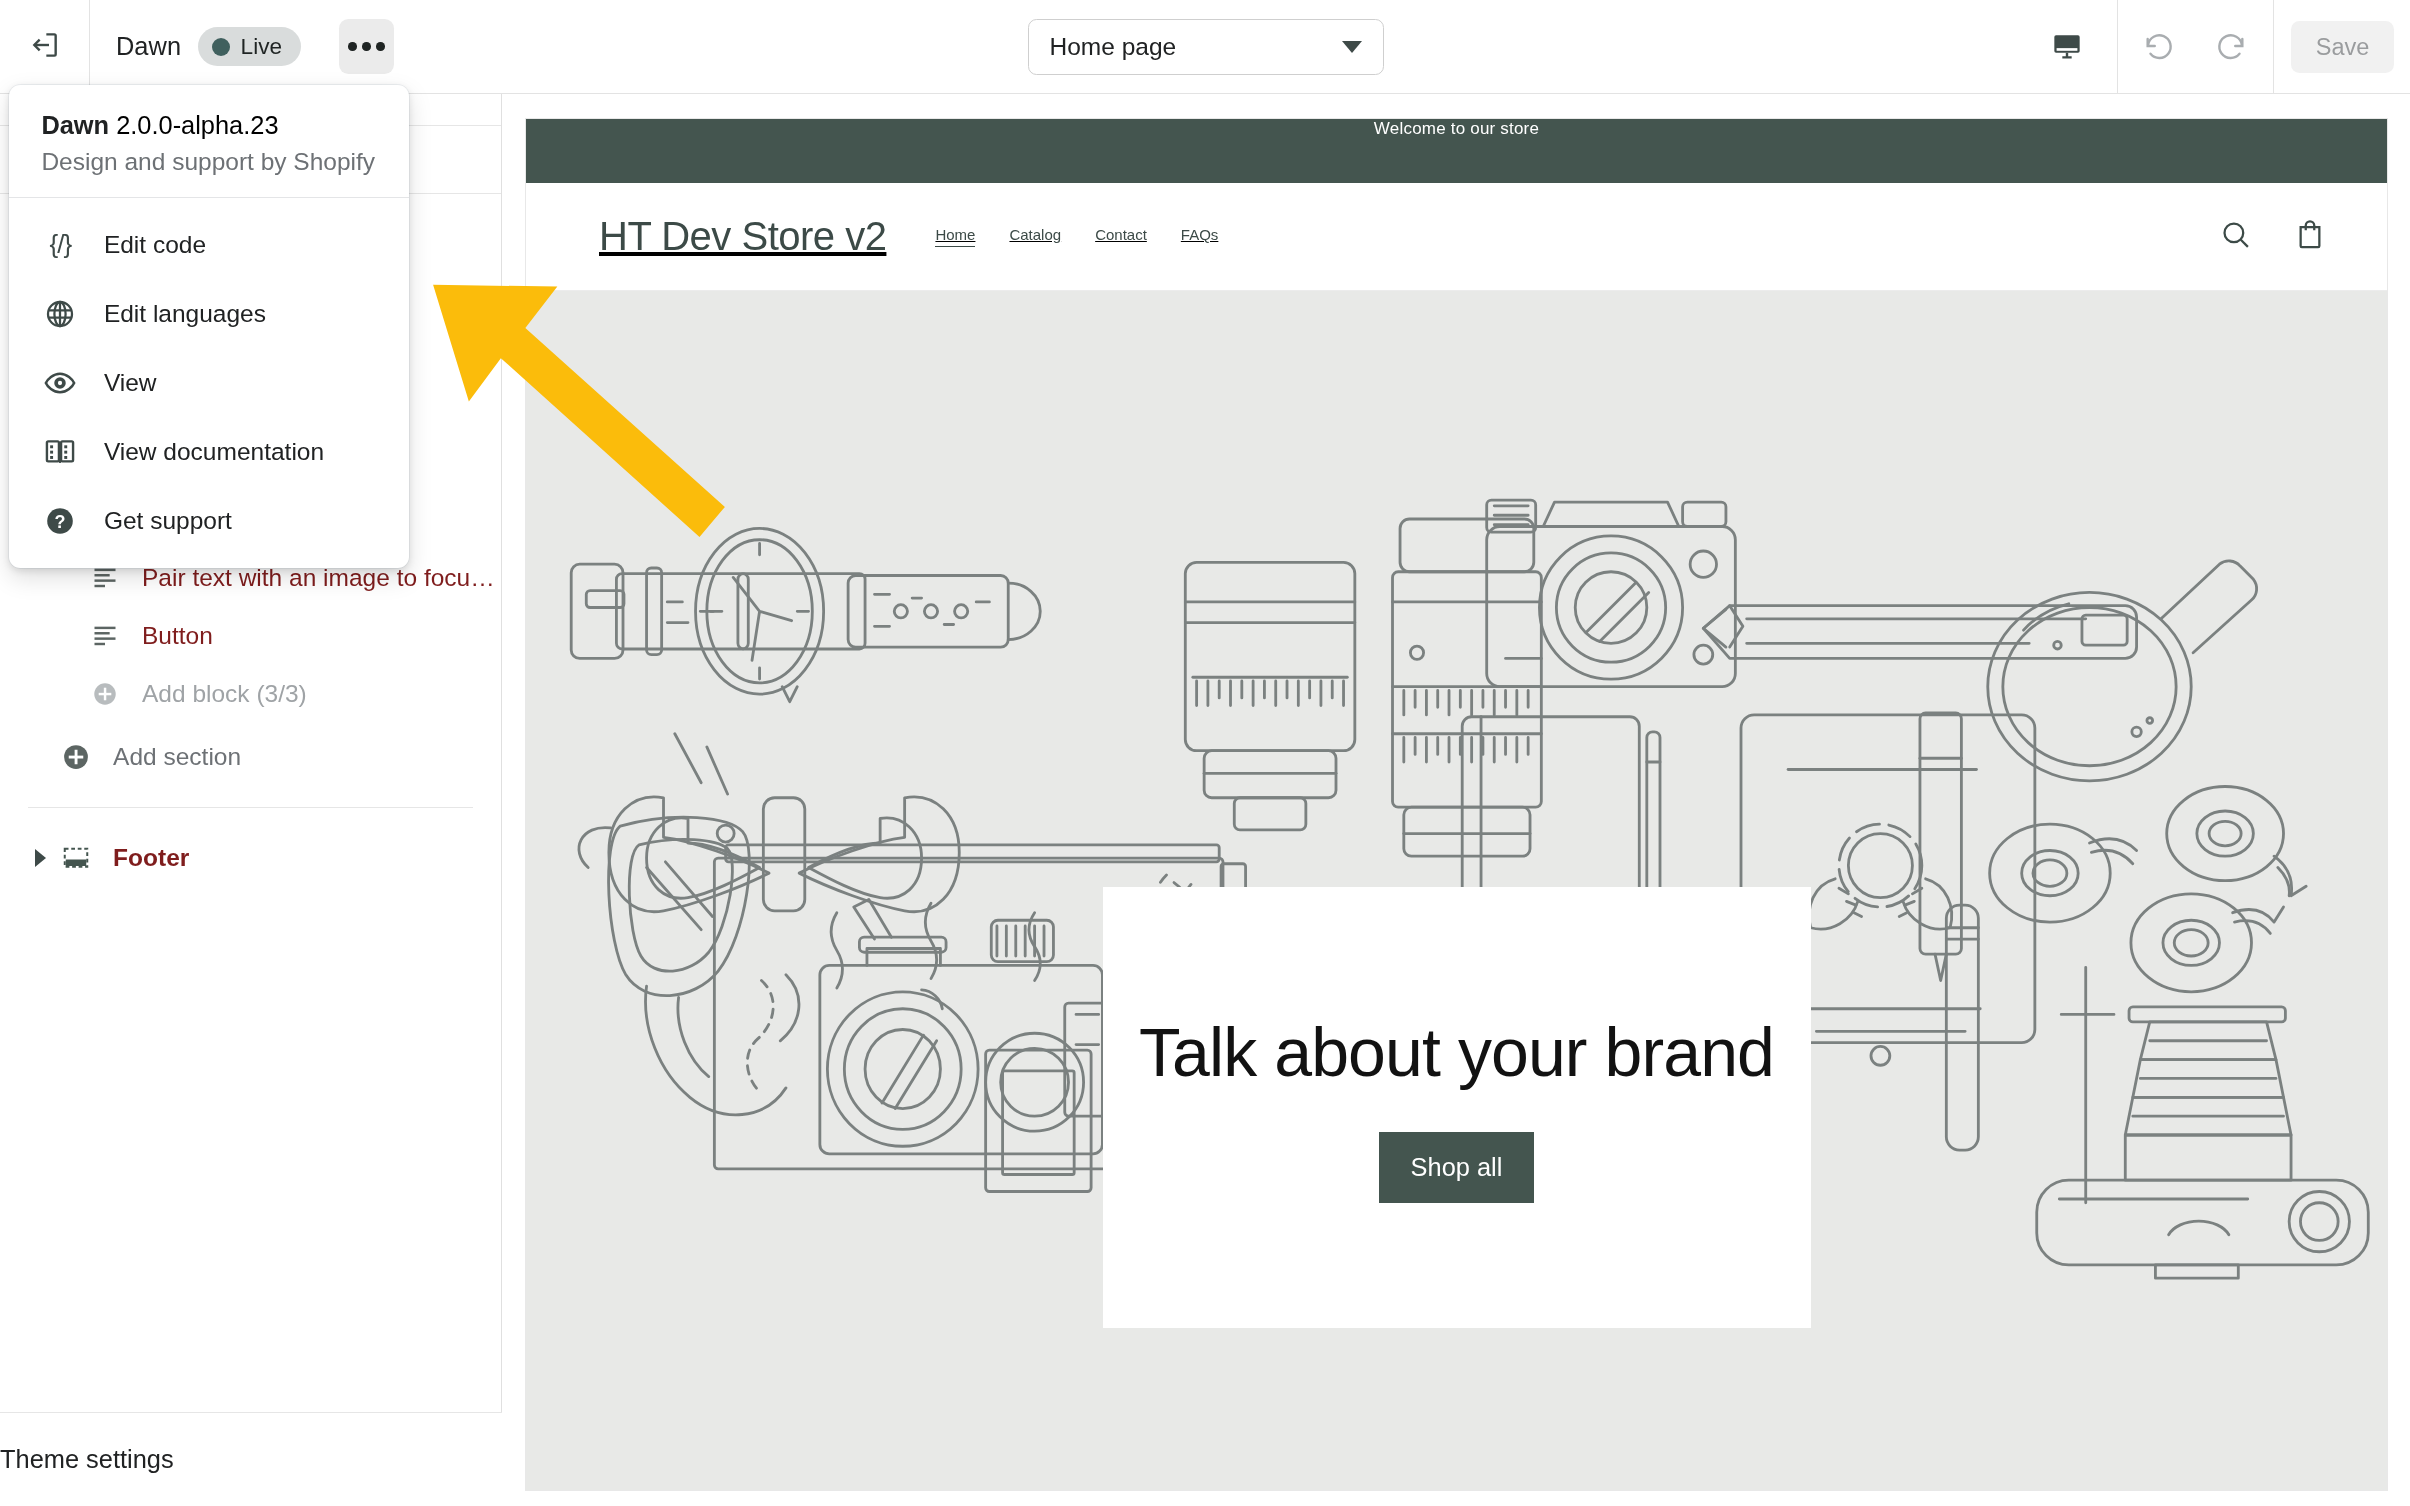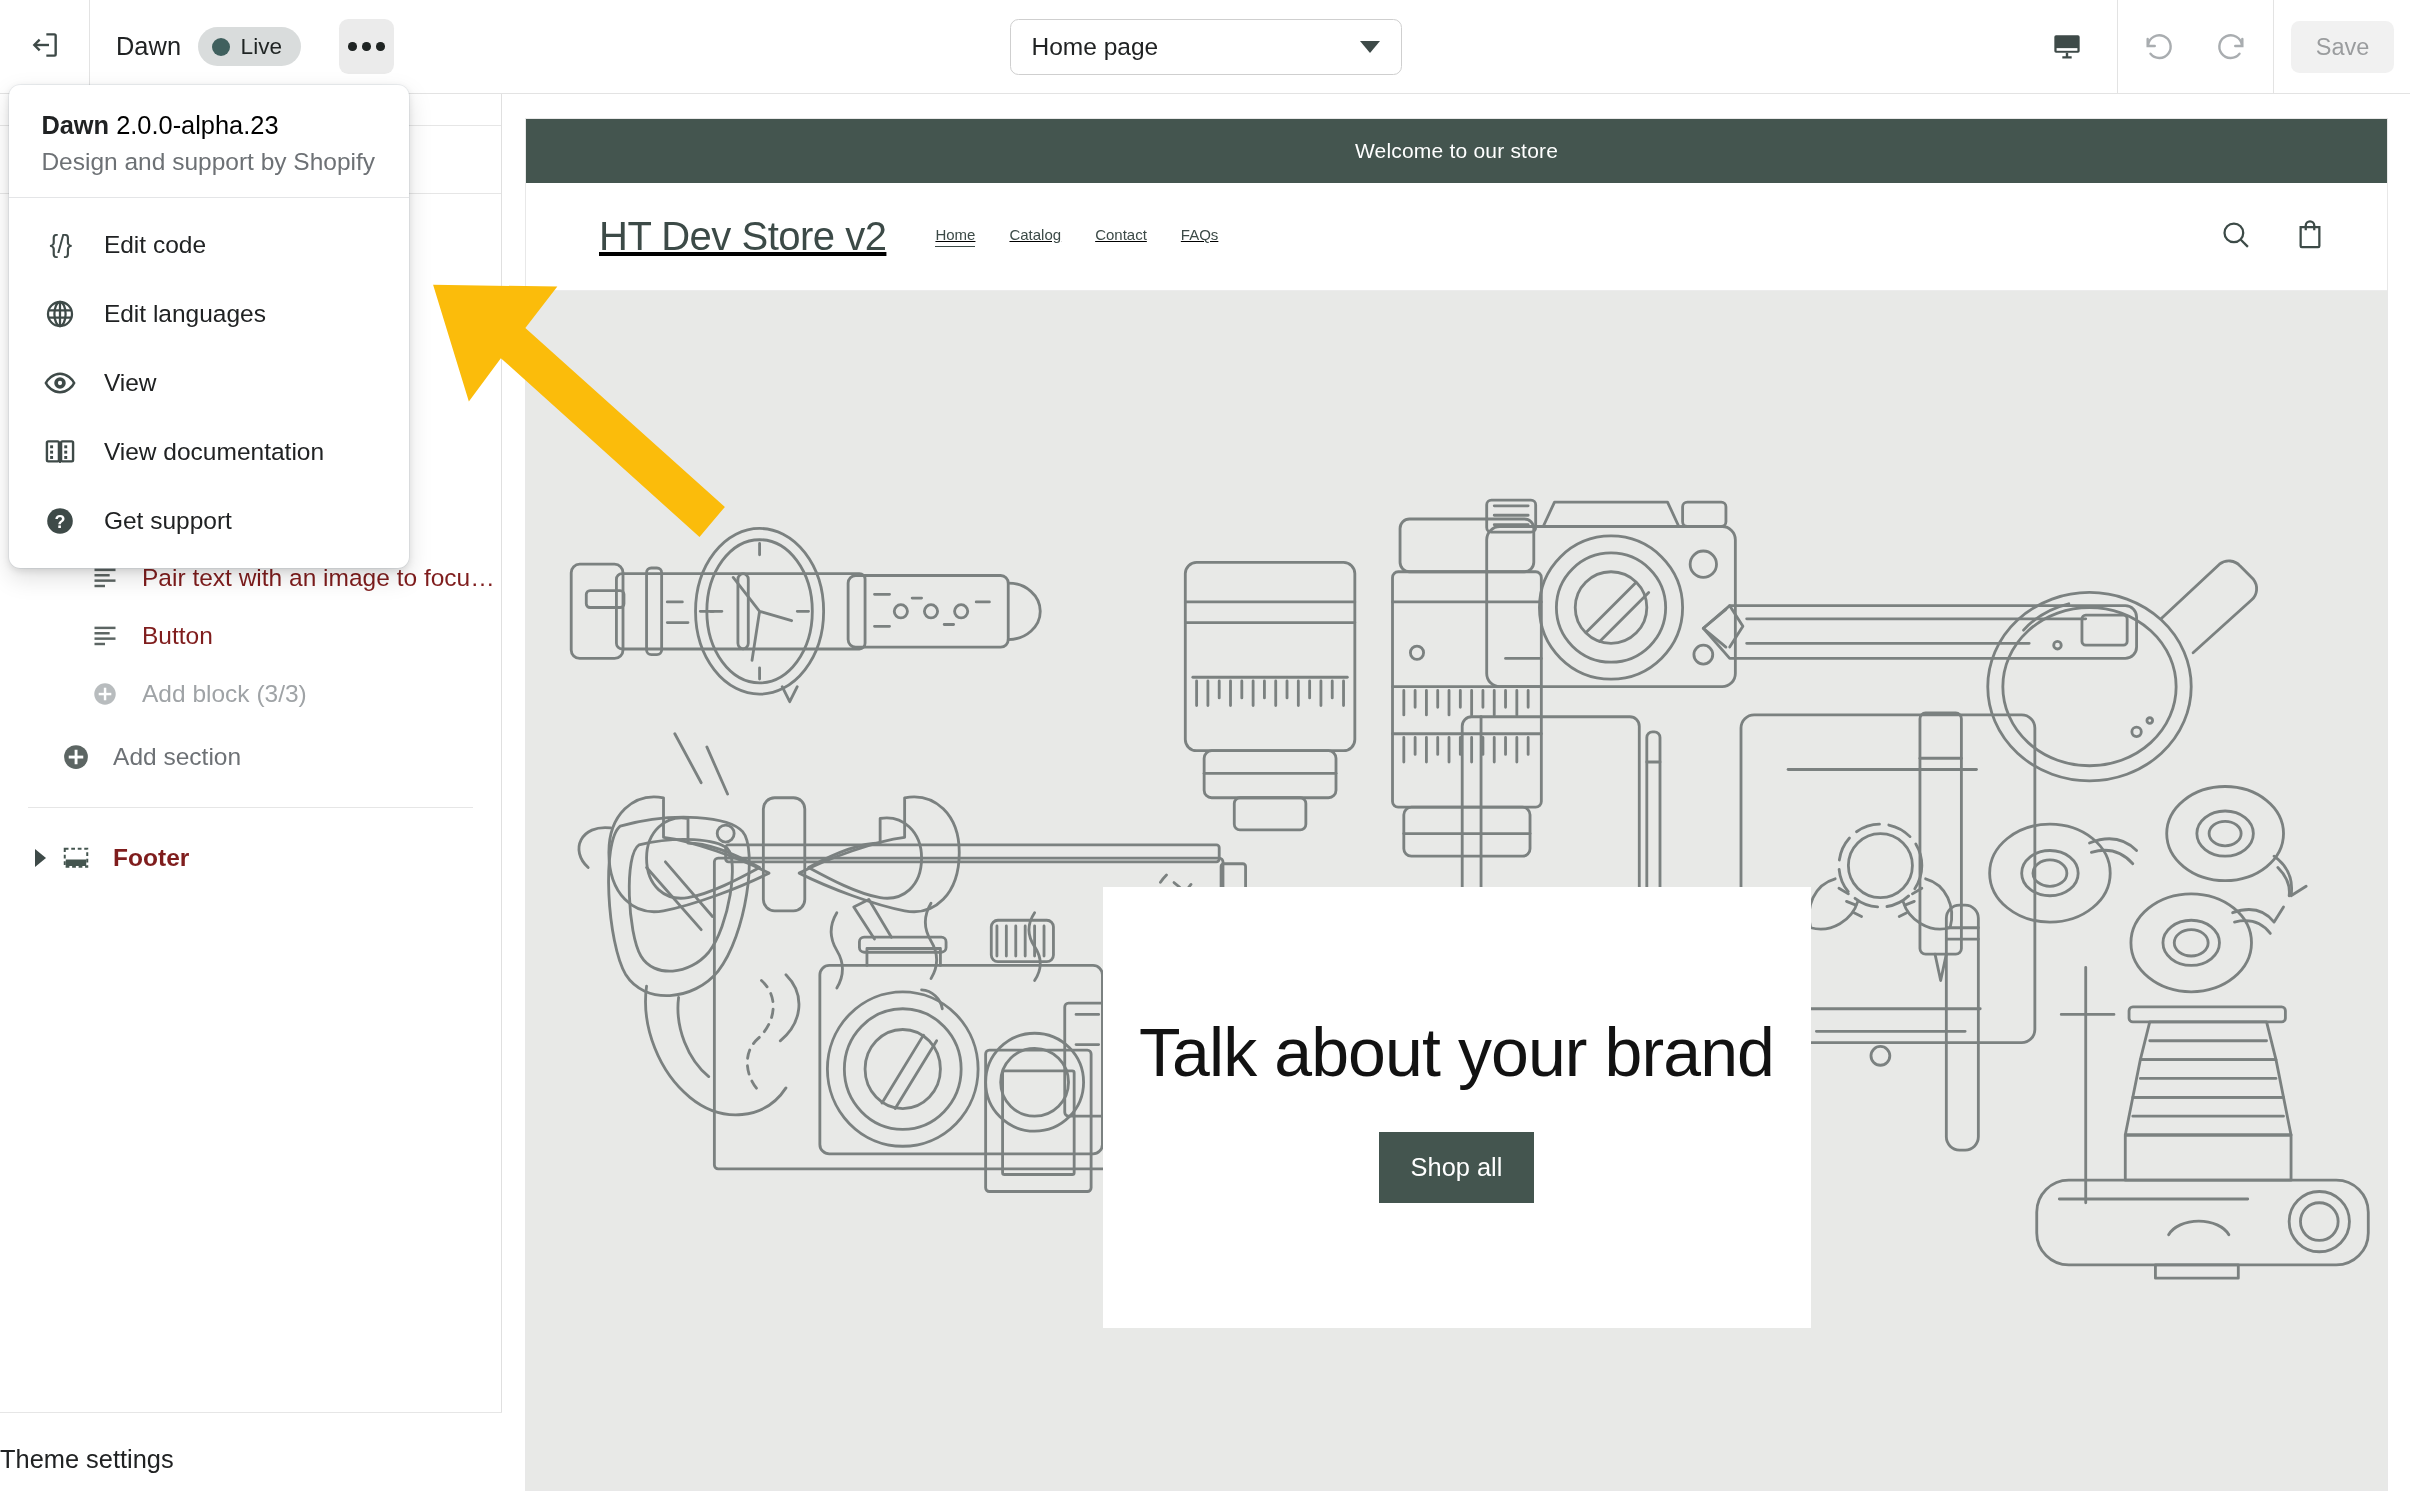--- a/index.html
+++ b/index.html
@@ -47,21 +47,21 @@
     display: flex; align-items: center; justify-content: center;
     gap: 5.6px; cursor: pointer;
   }
   .tb-more span { width: 8.5px; height: 8.5px; border-radius: 50%; background: #1f2423; }
 
   .tb-center {
     position: absolute; left: 50%; transform: translateX(-50%);
     top: 19px;
   }
   .page-select {
-    width: 392px; height: 56px;
+    width: 356px; height: 56px;
     border: 0.9px solid #cfcfcf; border-radius: 8.5px; background: #fff;
     display: flex; align-items: center; justify-content: space-between;
     padding: 0 21px 0 21px; cursor: pointer;
   }
   .page-select-label { font-size: 24.5px; color: #202223; }
   .caret-down {
     width: 0; height: 0;
     border-left: 10.4px solid transparent; border-right: 10.4px solid transparent;
     border-top: 12.2px solid #3e4a48;
   }
@@ -183,22 +183,22 @@
   
   .preview {
     position: absolute; left: 525px; top: 118px;
     width: 1863px; height: 1373px;
     background: #ffffff;
     border: 0.9px solid #e8e8e8;
     overflow: hidden;
   }
   .announce {
     height: 64px; background: #44554f;
-    display: flex; align-items: center; justify-content: center;
-    color: #ffffff; font-size: 21px; letter-spacing: 0.2px;
+    display: flex; justify-content: center;
+    color: #ffffff; font-size: 17px; letter-spacing: 0.2px;
   }
   .store-header {
     height: 108px; background: #fff;
     display: flex; align-items: center;
     padding: 0 60px 0 73px;
     border-bottom: 0.9px solid #ececec;
     text-decoration: underline;
   }
   .store-logo { font-size: 40px; color: #3c4a47; letter-spacing: -0.5px; }
   .store-nav { display: flex; align-items: center; gap: 34px; margin-left: 49px; }

